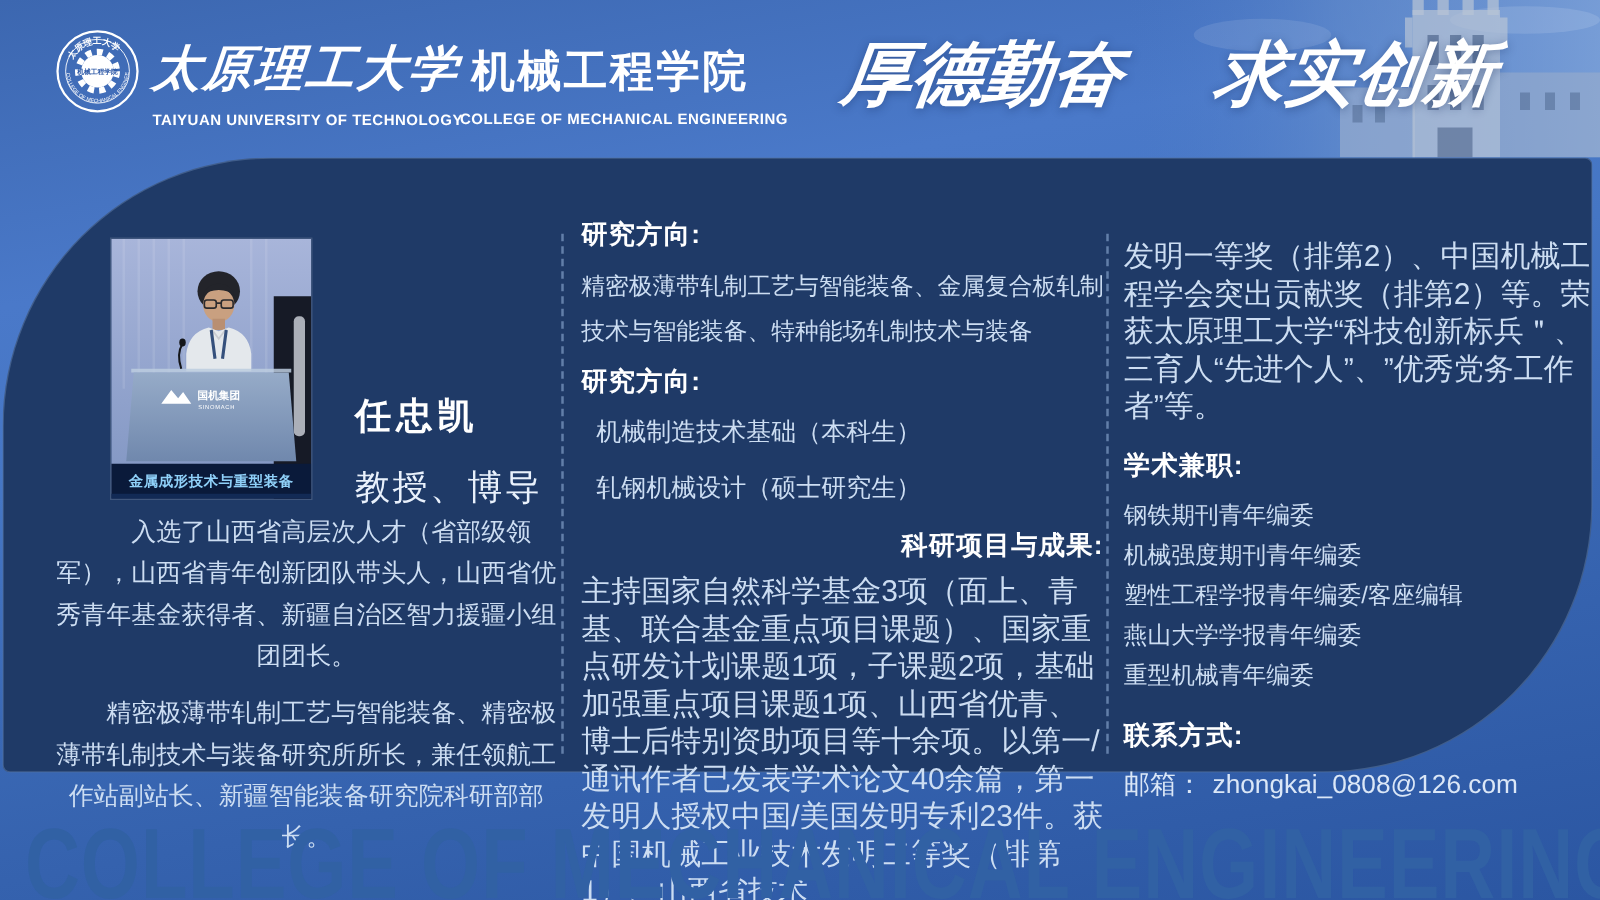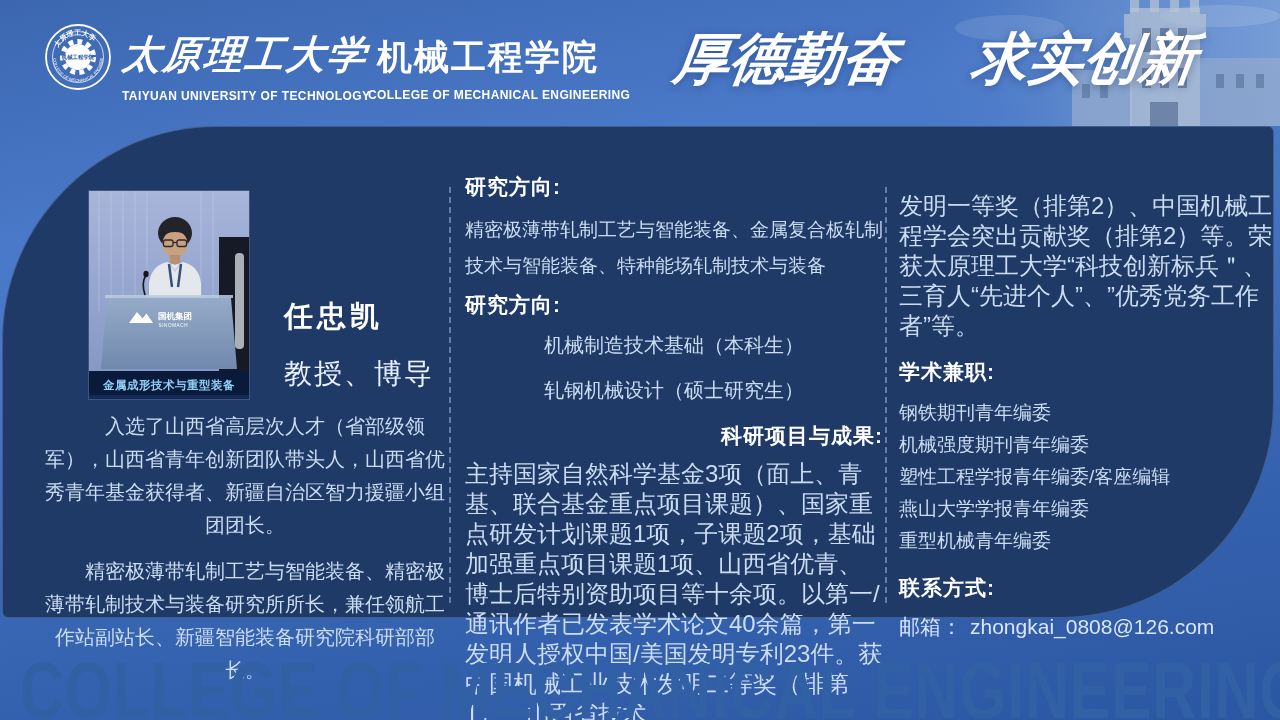--- a/index.html
+++ b/index.html
@@ -25,32 +25,32 @@
          text-shadow:0 2px 8px rgba(18,40,90,.4);white-space:nowrap;}
   
   .card{position:absolute;left:2px;top:126px;width:1272px;height:492px;
         background:#1f3a67;border:1px solid rgba(150,185,235,.28);
         border-radius:215px 6px 215px 6px;box-sizing:border-box;}
   .vdiv{position:absolute;top:60px;height:416px;width:0;
         border-left:2px dashed rgba(165,195,235,.5);}
   .vdiv1{left:446px;}
   .vdiv2{left:882px;}
   .photo{position:absolute;left:85px;top:63px;border:1px solid rgba(255,255,255,.15);}
-  .name-block{position:absolute;left:281px;top:170px;color:#fff;}
+  .name-block{position:absolute;left:281px;top:186px;color:#fff;}
   .name{font-size:29px;font-weight:700;letter-spacing:4px;}
   .ptitle{margin-top:18px;font-size:28px;letter-spacing:2px;color:#e9f1fc;font-weight:400;}
   .bio{position:absolute;left:40px;top:283px;width:404px;
        font-size:20px;line-height:33px;color:#ccddf2;text-align:center;}
   .bio p{margin:0 0 13px;text-indent:2em;}
   .col{position:absolute;color:#ccddf2;}
   .col-mid{left:462px;top:34px;width:418px;}
   .col-right{left:896px;top:64px;width:374px;}
   .col h2{font-size:21px;color:#ffffff;font-weight:700;letter-spacing:1px;margin:12px 0 11px;}
   .body20{font-size:19px;line-height:36px;margin:0 0 7px;}
-  .course{font-size:20px;margin:0 12px 18px;text-align:center;}
+  .course{font-size:20px;margin:0 12px 18px;}
   .h-courses{margin:2px 0 13px !important;}
   .h-ach{margin:12px 0 9px !important;text-align:right;}
   .body19{font-size:24px;line-height:30px;margin:0;}
   .col-right h2{margin:17px 0 11px;}
   .pos{font-size:19px;line-height:32px;}
   .email-line{margin:5px 0 0;font-size:21px;color:#dbe7f7;}
   .email-line .lbl{margin-right:8px;}
   
   .banner{position:absolute;left:20px;bottom:-11px;line-height:1;
           font-size:80px;font-weight:700;letter-spacing:1px;color:#3161a4;

